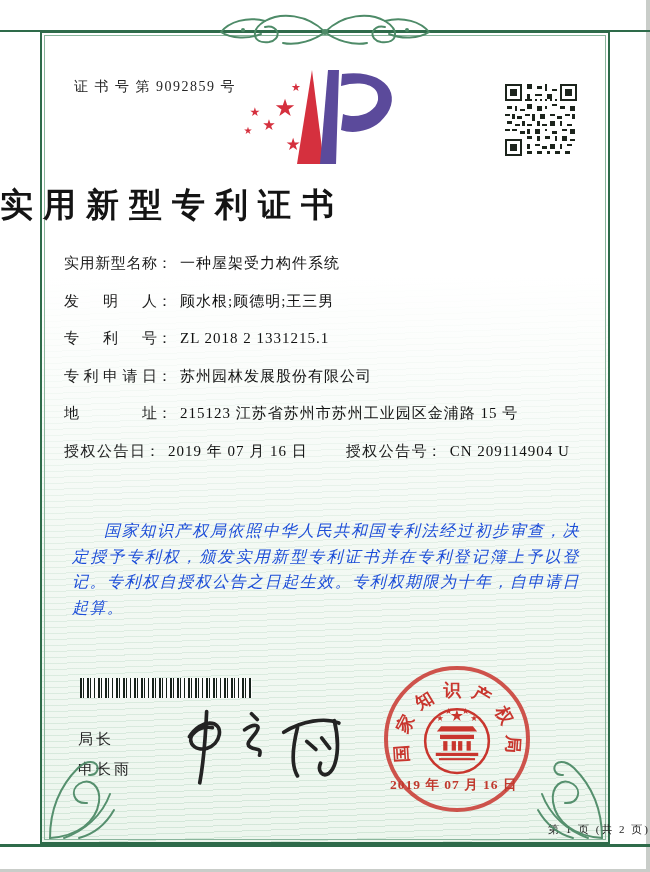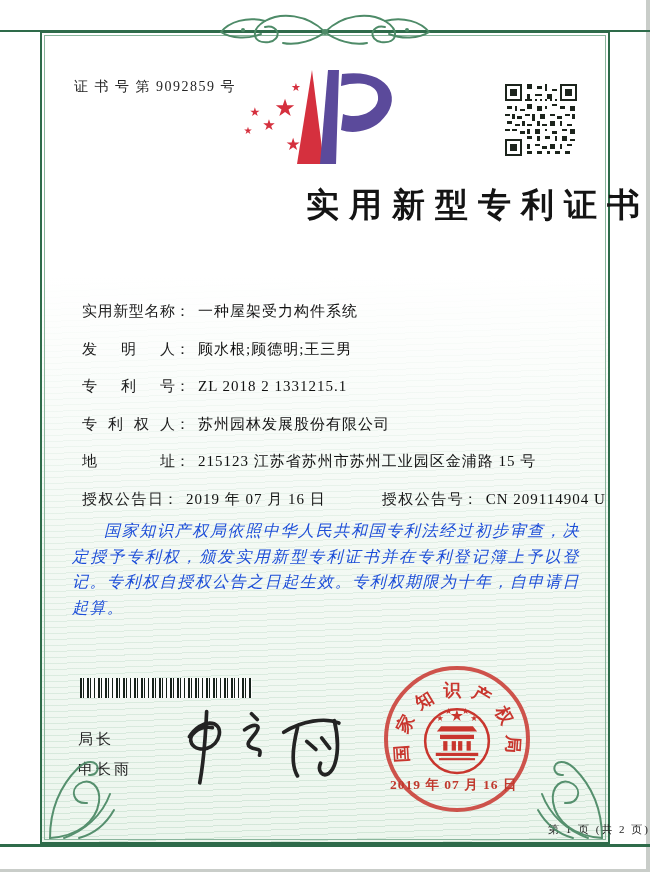--- a/index.html
+++ b/index.html
@@ -25,29 +25,29 @@
   }
   .frame::before{content:"";position:absolute;inset:2px;border:1px solid #8ab59c;pointer-events:none;}
   .ornament-top{position:absolute;left:195px;top:6px;width:260px;height:48px;z-index:2;}
   .corner-ornament{position:absolute;width:86px;height:96px;z-index:2;opacity:.95;}
   .corner-ornament.left{left:44px;top:746px;}
   .corner-ornament.right{left:522px;top:746px;transform:scaleX(-1);}
   
   .cert-no{position:absolute;left:74px;top:78px;font-size:14px;letter-spacing:1.5px;color:#262626;}
   .logo{position:absolute;left:238px;top:64px;width:174px;height:110px;}
   .qr{position:absolute;left:505px;top:84px;width:72px;height:72px;}
-  .title{position:absolute;left:0;right:0;top:183px;text-align:right;
+  .title{position:absolute;left:0;right:0;top:183px;text-align:left;
     font-size:33px;font-weight:600;letter-spacing:10px;color:#141414;}
   
-  .fields{position:absolute;left:82px;top:254px;width:505px;font-size:15px;margin-top:48px;}
+  .fields{position:absolute;left:64px;top:254px;width:505px;font-size:15px;}
   .frow{height:18px;margin-bottom:19.5px;white-space:nowrap;}
   .flabel{display:inline-block;width:6.2em;text-align:justify;text-align-last:justify;letter-spacing:0;color:#1c1c1c;}
   .fcolon{display:inline-block;margin-right:8px;color:#1c1c1c;}
   .fvalue{letter-spacing:1px;color:#111;}
-  .grant-row{display:flex;gap:56px;}
+  .grant-row{display:flex;gap:38px;}
   .grant-row .pair{white-space:nowrap;}
   .grant-row .flabel{width:5.4em;}
   
   .legal{position:absolute;left:72px;top:518px;width:508px;
     font-style:italic;font-size:16px;line-height:25.5px;letter-spacing:1.4px;
     text-align:justify;color:#1d4ed8;}
   .legal p{margin:0;text-indent:2em;}
   
   .barcode{position:absolute;left:80px;top:678px;width:172px;height:20px;
     background:repeating-linear-gradient(90deg,
@@ -146,21 +146,21 @@
     <div class="frow">
       <span class="flabel">实用新型名称</span><span class="fcolon">：</span><span class="fvalue">一种屋架受力构件系统</span>
     </div>
     <div class="frow">
       <span class="flabel">发明人</span><span class="fcolon">：</span><span class="fvalue">顾水根;顾德明;王三男</span>
     </div>
     <div class="frow">
       <span class="flabel">专利号</span><span class="fcolon">：</span><span class="fvalue">ZL 2018 2 1331215.1</span>
     </div>
     <div class="frow">
-      <span class="flabel">专利权人</span><span class="fcolon">：</span><span class="fvalue">苏州园林发展股份有限公司</span>
+      <span class="flabel">专利申请日</span><span class="fcolon">：</span><span class="fvalue">苏州园林发展股份有限公司</span>
     </div>
     <div class="frow">
       <span class="flabel">地址</span><span class="fcolon">：</span><span class="fvalue">215123 江苏省苏州市苏州工业园区金浦路 15 号</span>
     </div>
     <div class="frow grant-row">
       <span class="pair">
         <span class="flabel">授权公告日</span><span class="fcolon">：</span><span class="fvalue">2019 年 07 月 16 日</span>
       </span>
       <span class="pair">
         <span class="flabel">授权公告号</span><span class="fcolon">：</span><span class="fvalue">CN 209114904 U</span>

